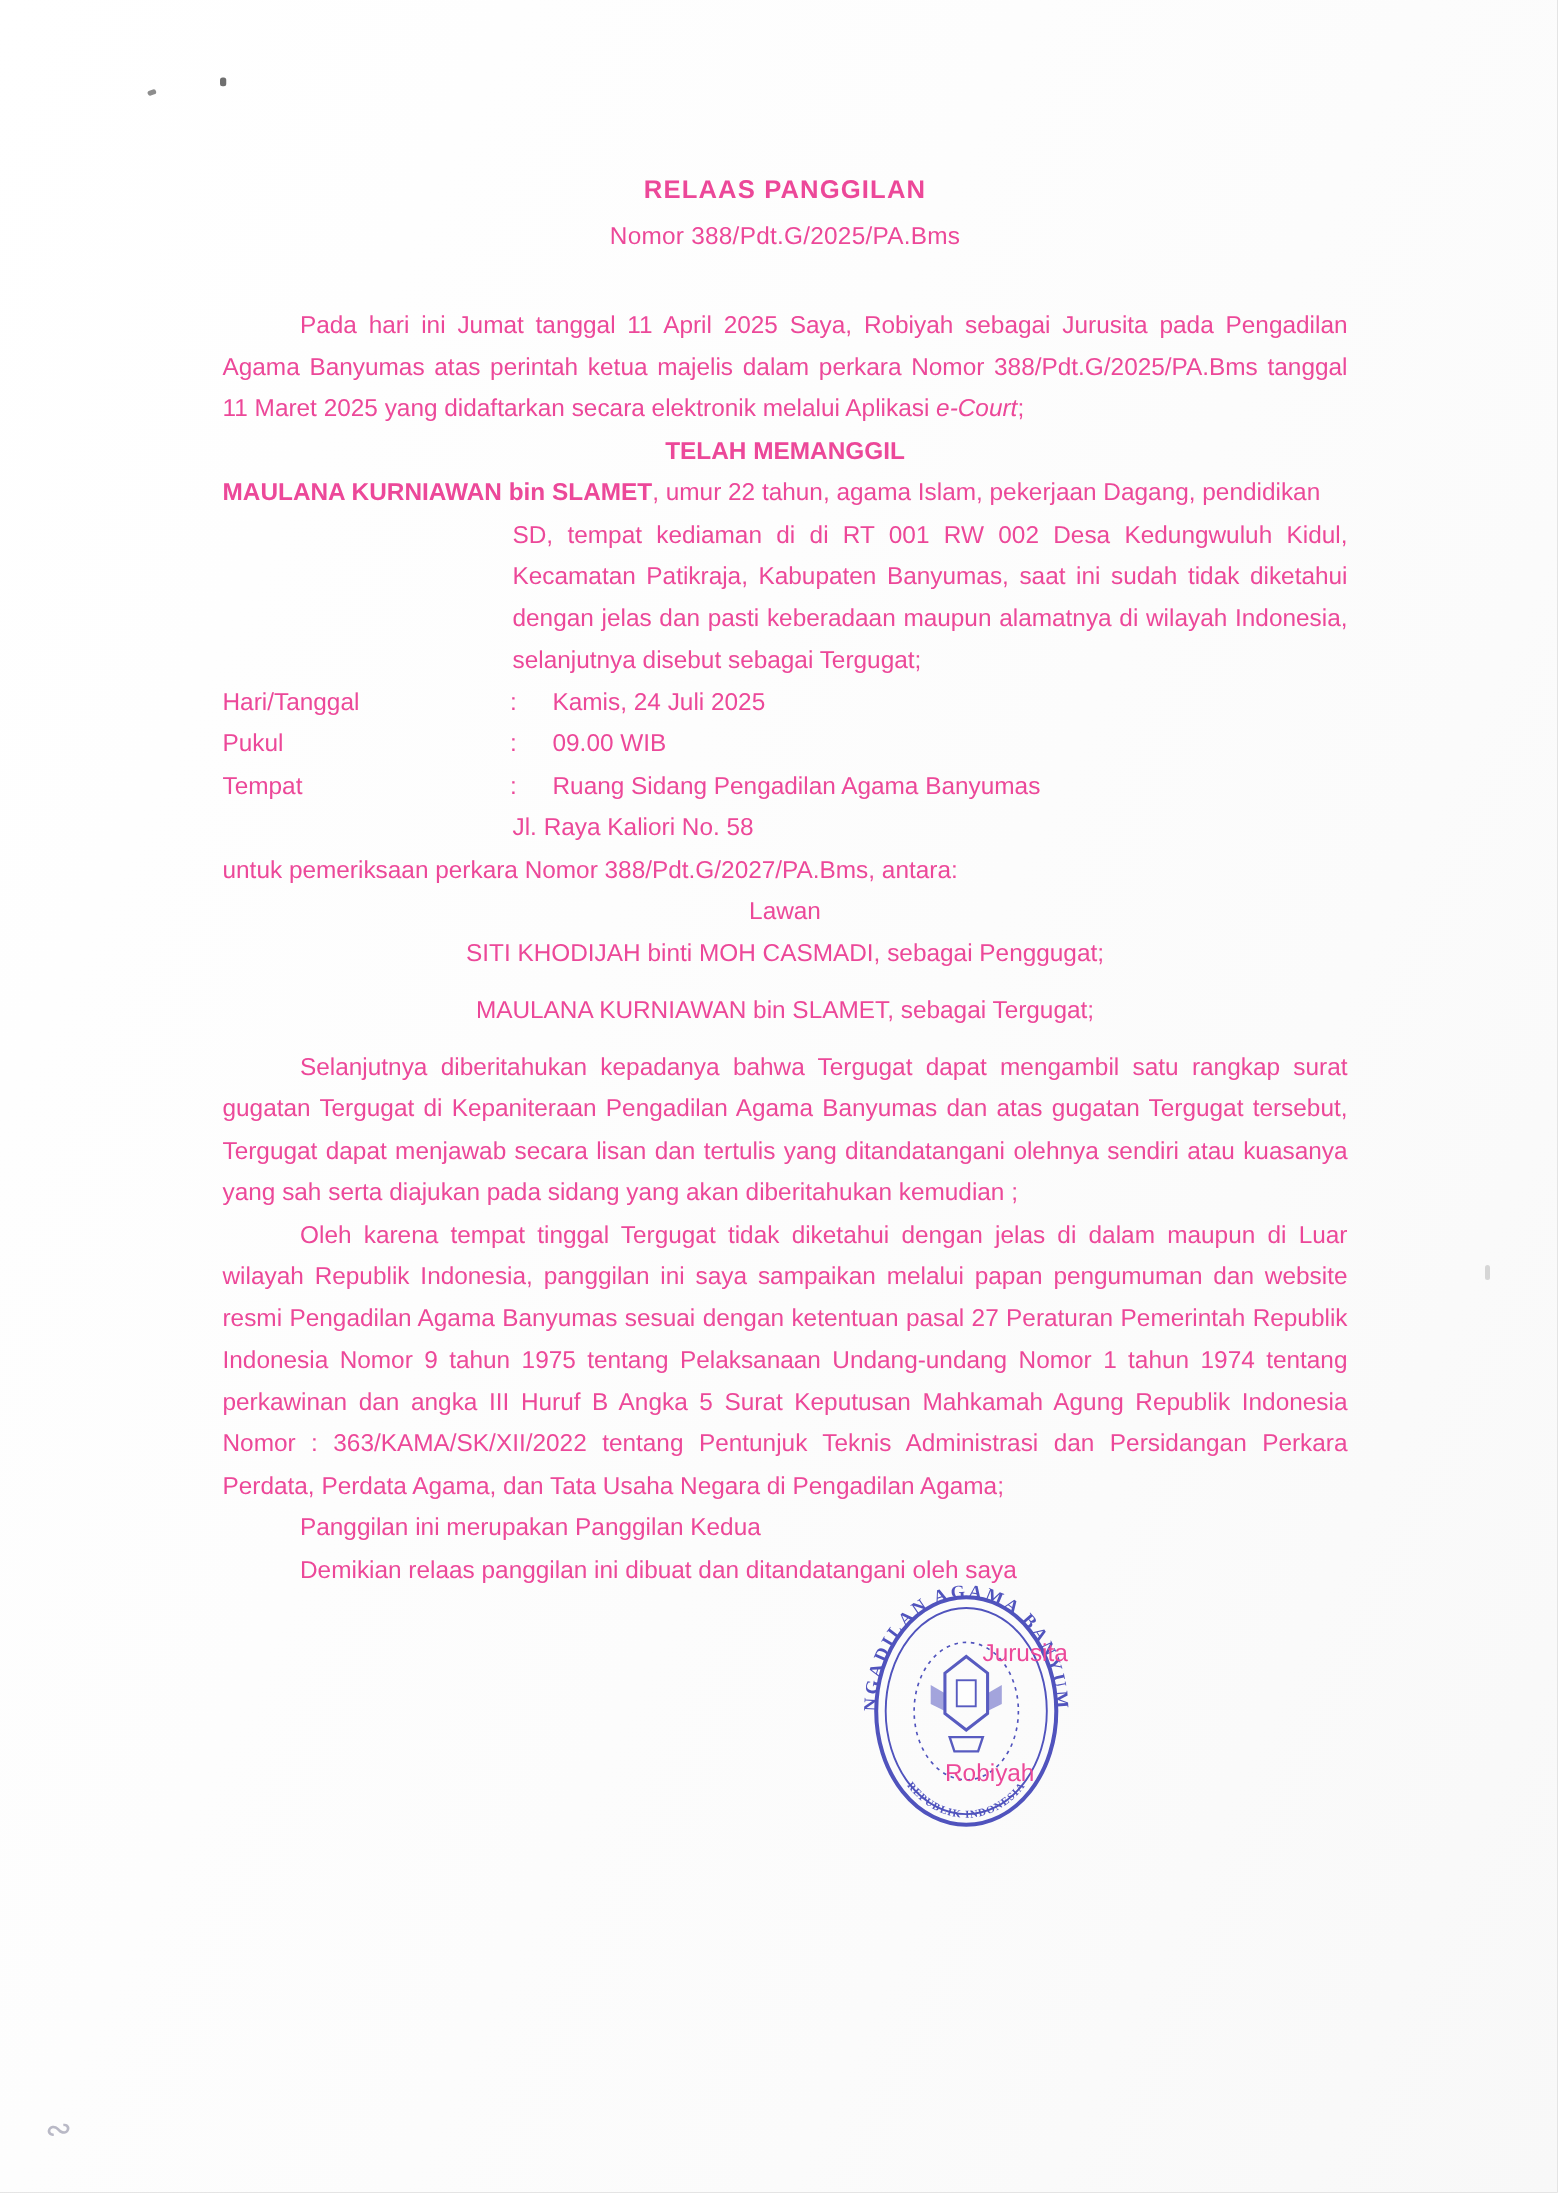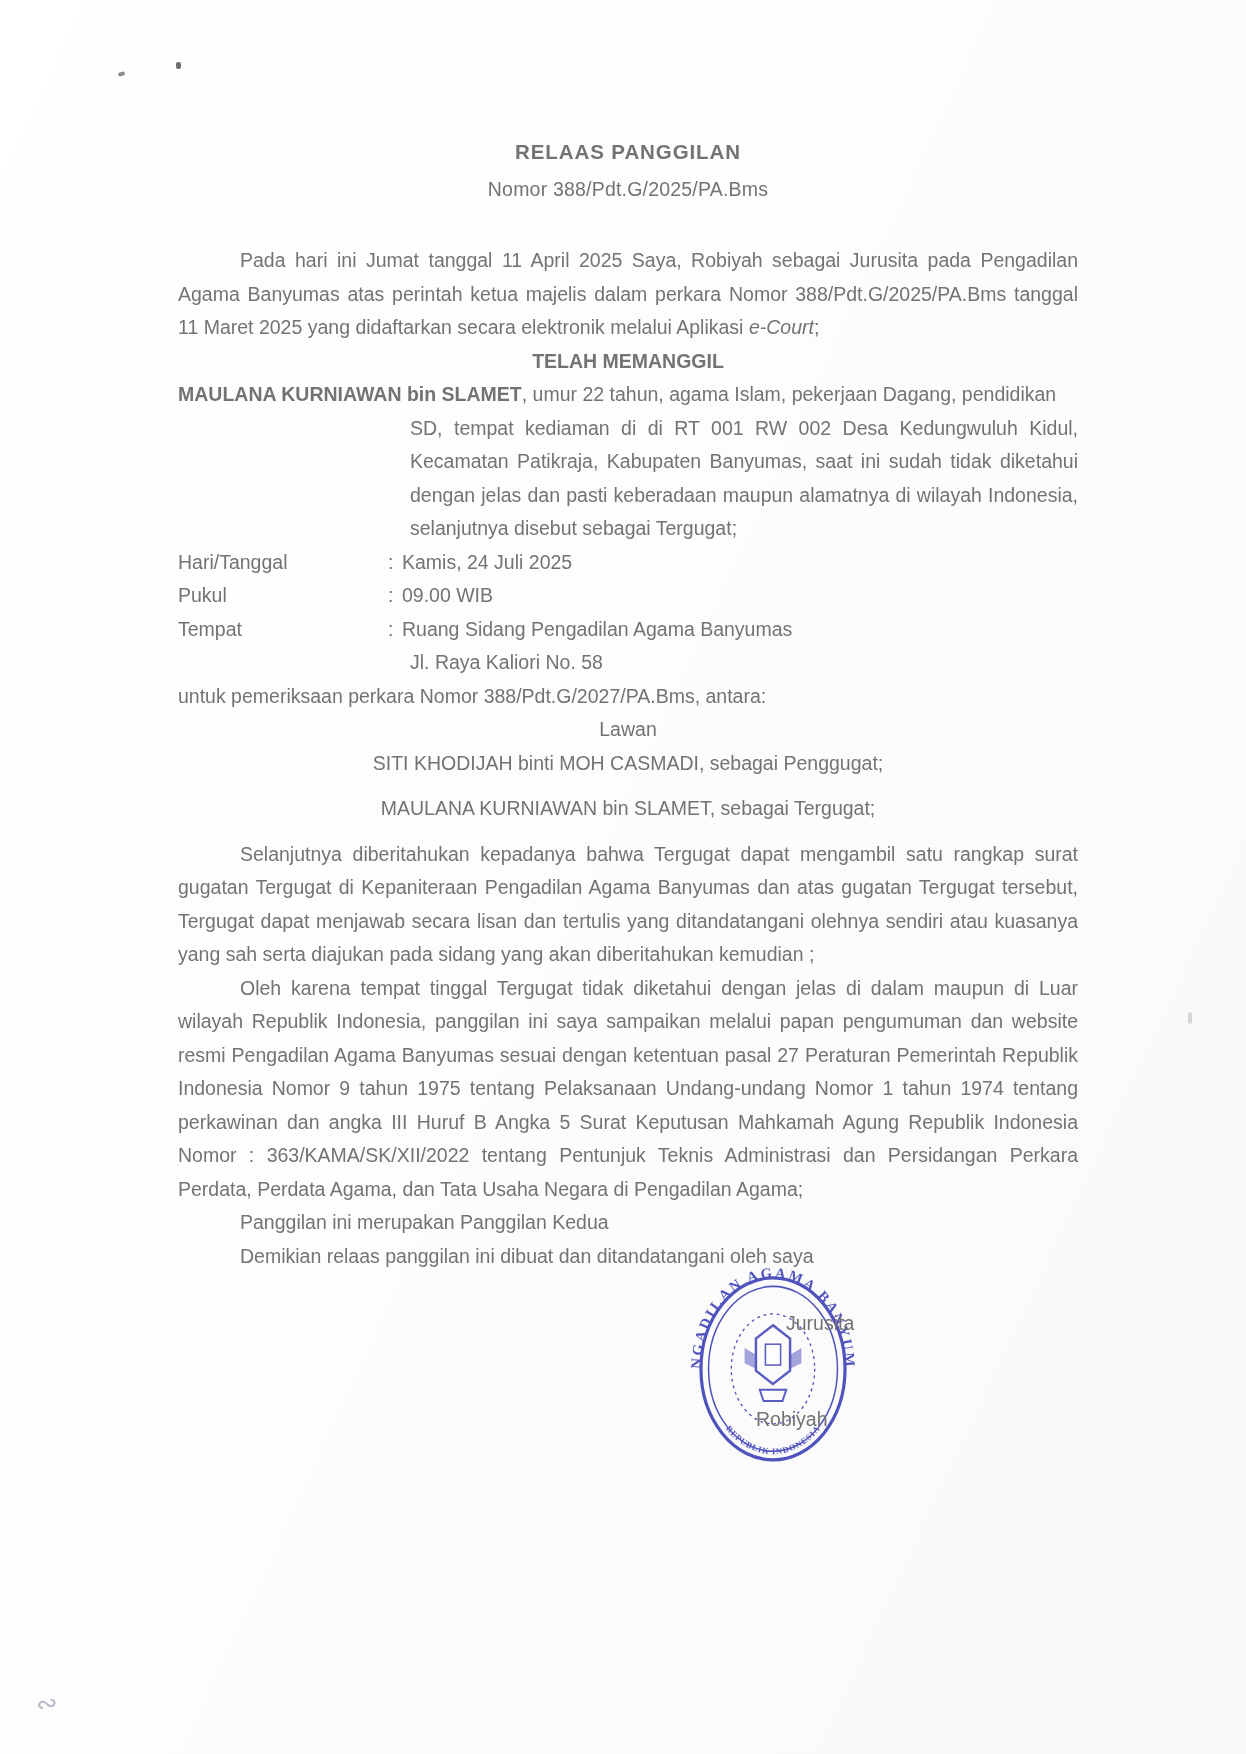--- a/index.html
+++ b/index.html
@@ -22,21 +22,21 @@
     position: absolute;
     inset: 0;
     background: linear-gradient(115deg, #ffffff 0%, #fdfdfd 40%, #fbfbfb 70%, #f8f8f8 100%);
     pointer-events: none;
   }
   .content {
     position: absolute;
     left: 178px;
     top: 135px;
     width: 900px;
-    color: #737373;
+    color: #ec4899;
     font-size: 19.5px;
     line-height: 33.5px;
   }
   .title {
     text-align: center;
     font-weight: bold;
     font-size: 20.5px;
     letter-spacing: 0.9px;
     margin: 0 0 4px 0;
   }
@@ -73,20 +73,21 @@
     text-align: justify;
   }
   .party-block .rest {
     display: block;
     margin-left: 232px;
     text-align: justify;
   }
   .detail-row {
     display: flex;
     margin: 0;
+    gap: 20px;
   }
   .detail-label {
     width: 210px;
     flex: 0 0 210px;
   }
   .detail-colon {
     width: 14px;
     flex: 0 0 14px;
   }
   .detail-value {

